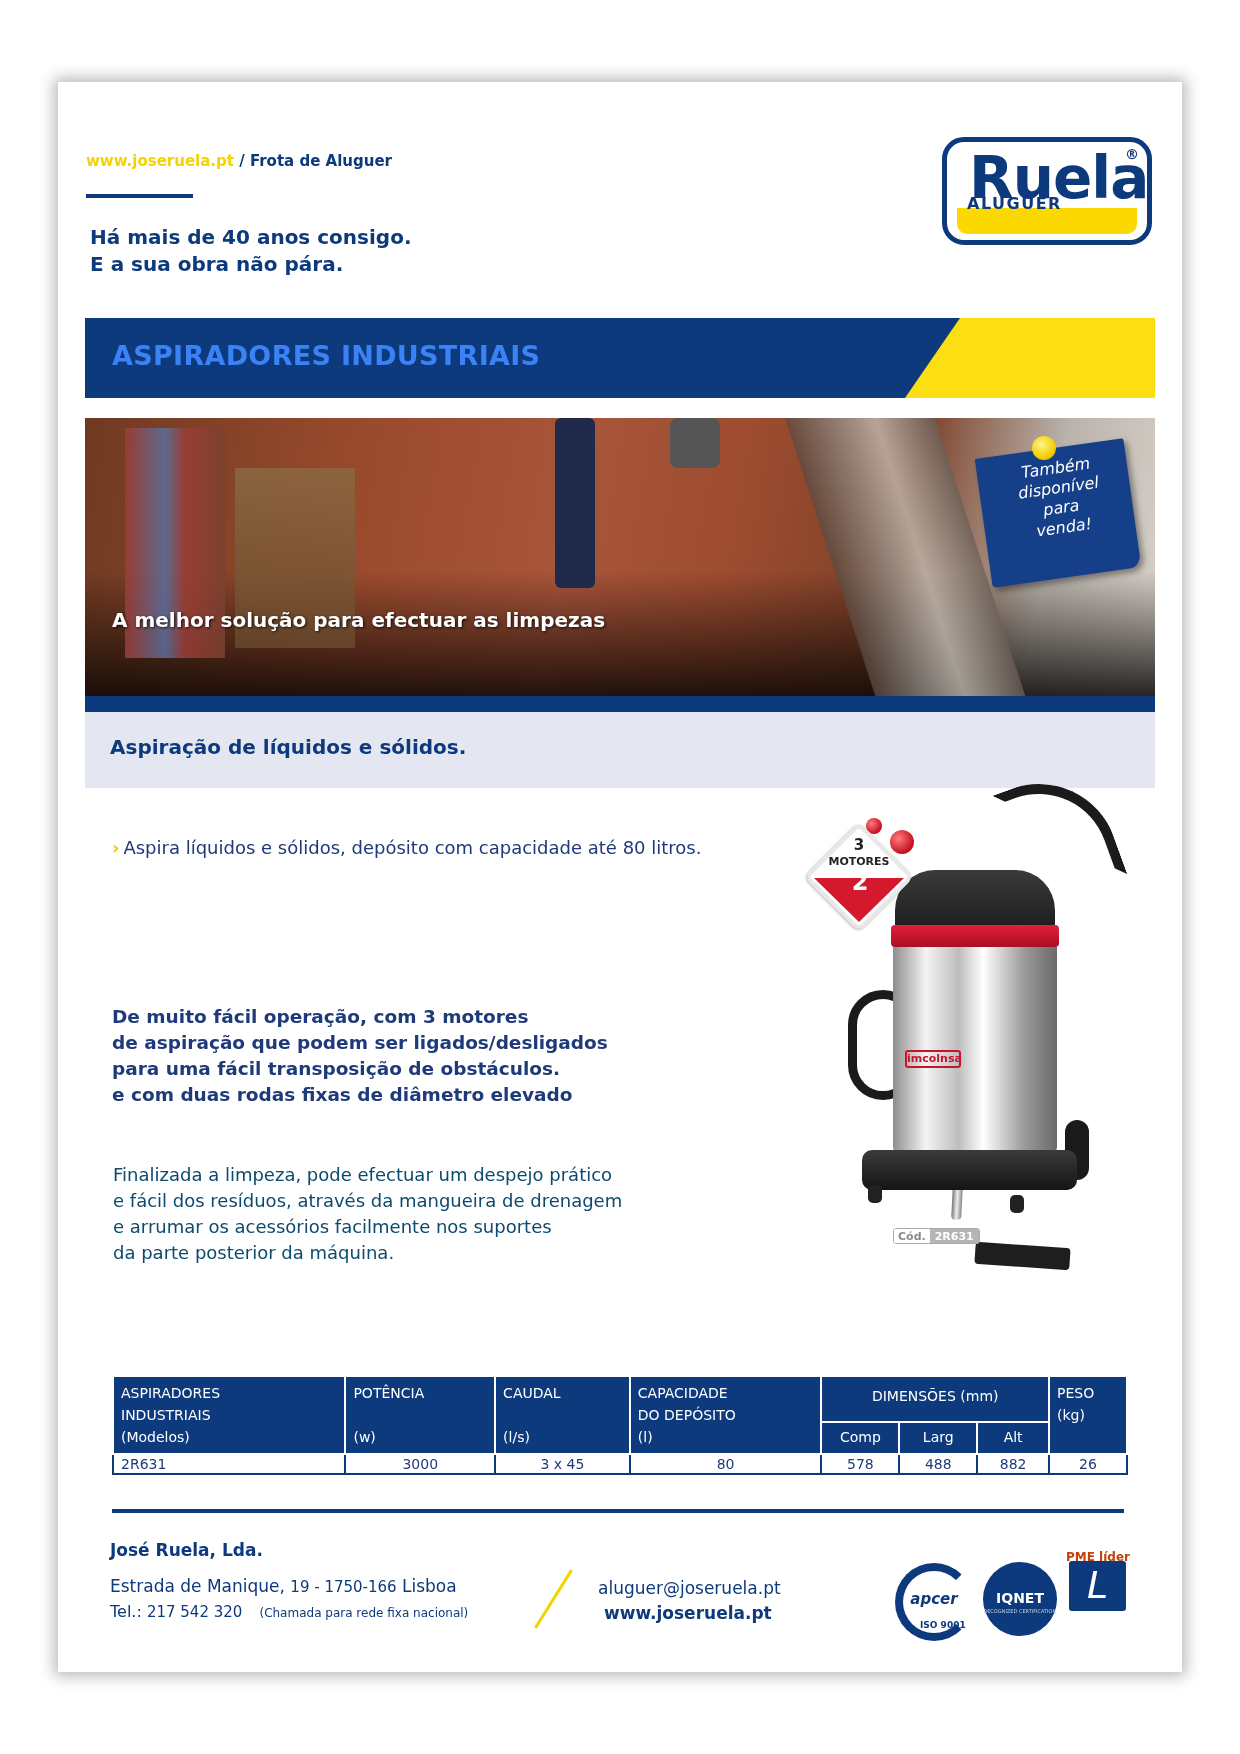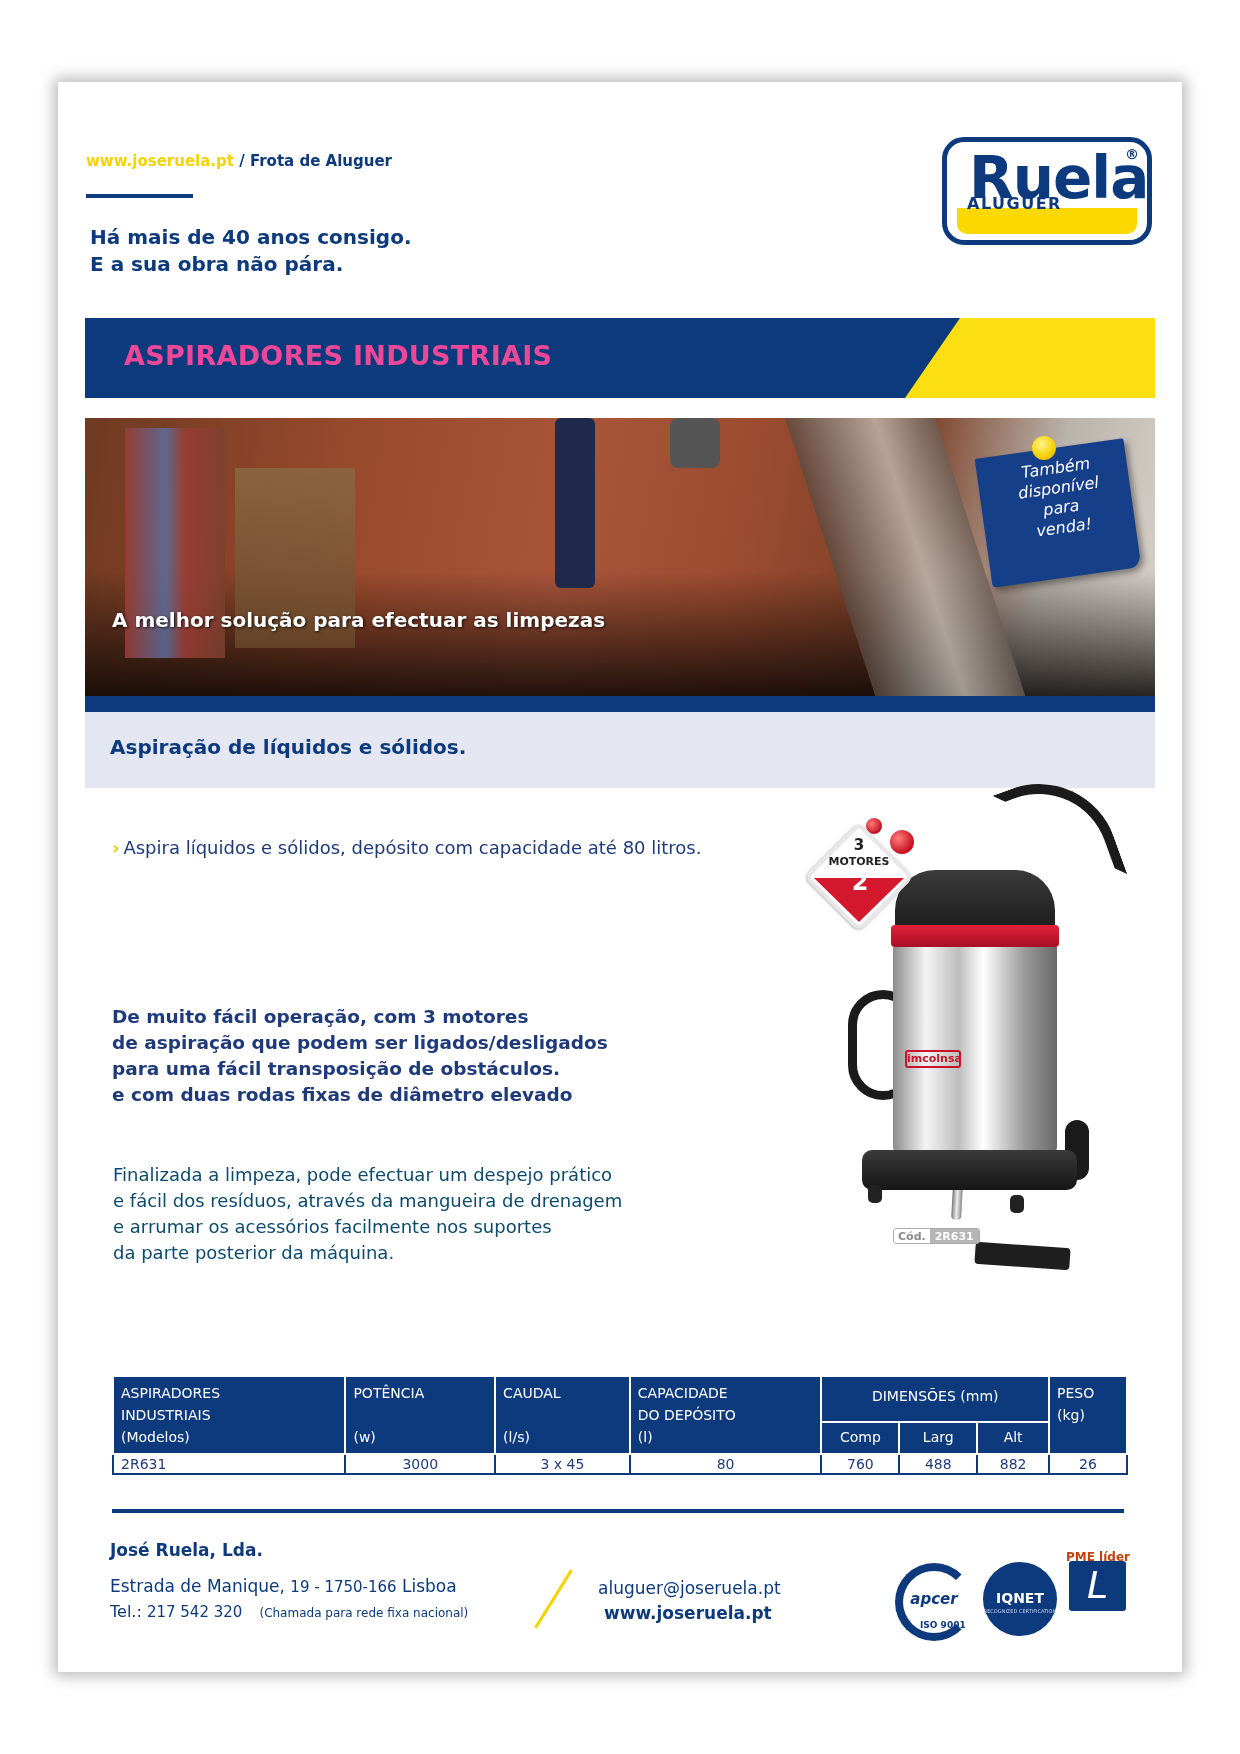--- a/index.html
+++ b/index.html
@@ -23,21 +23,21 @@
   
   .logo { left: 942px; top: 137px; width: 210px; height: 108px; border: 5px solid #0d3a7c; border-radius: 22px; background: #fff; overflow: hidden; }
   .logo-word { position: absolute; left: 22px; top: 2px; font-size: 58px; font-weight: bold; color: #0d3a7c; letter-spacing: -1px; font-family: "DejaVu Sans", sans-serif; }
   .logo-reg { position: absolute; right: 8px; top: 4px; font-size: 14px; color: #0d3a7c; font-weight: bold; }
   .logo-band { position: absolute; left: 10px; right: 10px; top: 66px; height: 26px; background: #fbd800; border-radius: 0 0 10px 10px; }
   .logo-sub { position: absolute; left: 20px; top: 52px; font-size: 16px; font-weight: bold; color: #0d3a7c; letter-spacing: 1.5px; }
 
   
   .title-band { left: 85px; top: 318px; width: 1070px; height: 80px; background: #0d3a7c; overflow: hidden; }
   .title-yellow { left: 905px; top: 318px; width: 250px; height: 80px; background: #fbdf12; clip-path: polygon(55px 0, 250px 0, 250px 80px, 0 80px); }
-  .title-text { left: 112px; top: 340px; font-size: 27px; font-weight: bold; color: #ec4899; letter-spacing: 0.3px; white-space: nowrap; margin-left: 12px; }
+  .title-text { left: 112px; top: 340px; font-size: 27px; font-weight: bold; color: #3b82f6; letter-spacing: 0.3px; white-space: nowrap; }
 
   
   .hero { left: 85px; top: 418px; width: 1070px; height: 278px; overflow: hidden;
     background:
       linear-gradient(to bottom, rgba(0,0,0,0) 55%, rgba(10,6,4,0.85) 100%),
       linear-gradient(100deg, #6e3a22 0%, #9a4a2c 25%, #a8553a 45%, #9d4c30 60%, #7d4128 75%, #b9b3ac 88%, #d8d2ca 100%);
   }
   .hero .bench { position: absolute; left: 40px; top: 10px; width: 100px; height: 230px; background: linear-gradient(90deg,#9b3d36,#5a6fa0 40%,#9b3d36 60%,#7b4030); opacity: 0.85; }
   .hero .bench2 { position: absolute; left: 150px; top: 50px; width: 120px; height: 180px; background: linear-gradient(180deg,#8a6a44,#6a4a2c); opacity: 0.8; }
   .hero .worker { position: absolute; left: 470px; top: 0; width: 40px; height: 170px; background: #1f2a4a; border-radius: 6px; }
@@ -254,21 +254,21 @@
       <th class="sub">Larg</th>
       <th class="sub">Alt</th>
     </tr>
   </thead>
   <tbody>
     <tr>
       <td class="left">2R631</td>
       <td>3000</td>
       <td>3 x 45</td>
       <td>80</td>
-      <td>760</td>
+      <td>578</td>
       <td>488</td>
       <td>882</td>
       <td>26</td>
     </tr>
   </tbody>
 </table>
 
 <div class="abs foot-rule"></div>
 <div class="abs company">José Ruela, Lda.</div>
 <div class="abs address">

